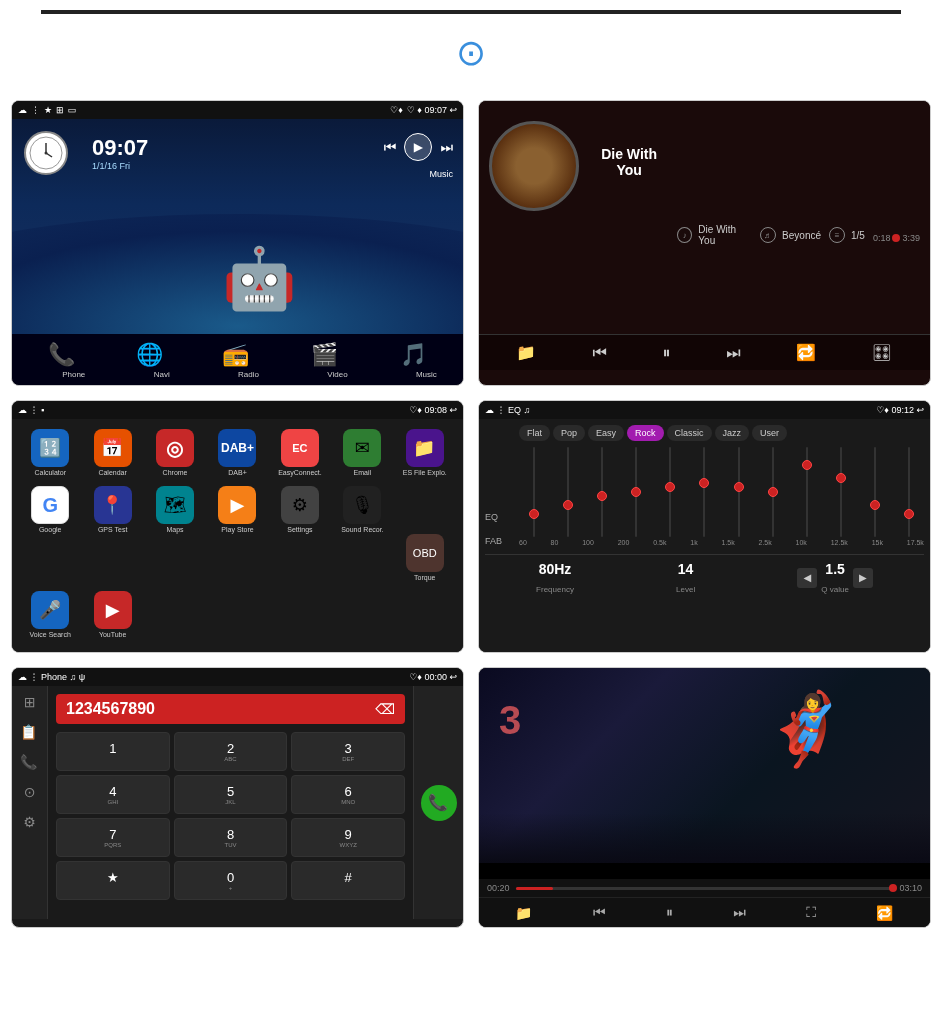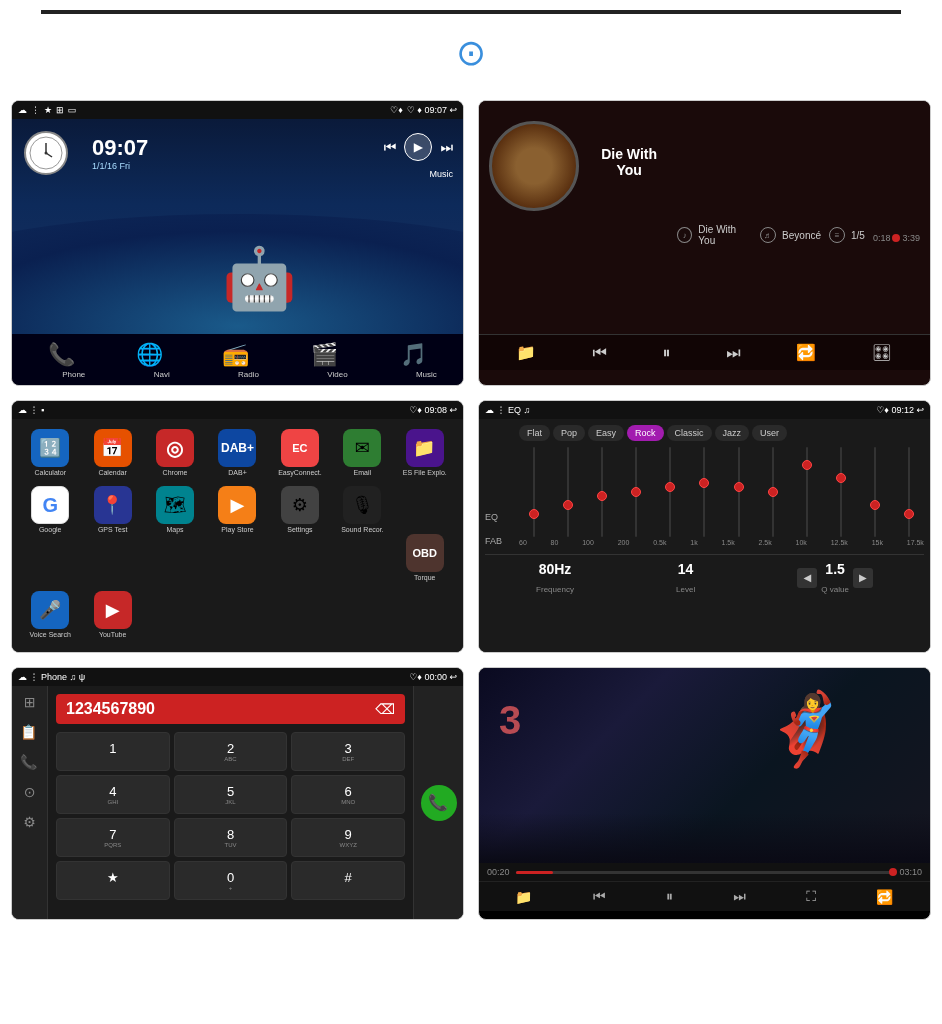--- a/index.html
+++ b/index.html
@@ -598,20 +598,21 @@
       top: 20px;
       font-size: 50px;
     }
 
     .video-controls-bar {
       background: #111;
       padding: 4px 8px;
       display: flex;
       align-items: center;
       gap: 6px;
+      margin-top: 16px;
     }
 
     .video-time {
       font-size: 9px;
       color: #888;
     }
 
     .video-progress-bg {
       flex: 1;
       height: 3px;
@@ -823,21 +824,21 @@
       </div>
       <div class="app-item">
         <div class="app-icon-box bg-grey">⚙</div>
         <span class="app-item-label">Settings</span>
       </div>
       <div class="app-item">
         <div class="app-icon-box bg-darkgrey">🎙</div>
         <span class="app-item-label">Sound Recor.</span>
       </div>
       <div class="app-item">
-        <div class="app-icon-box bg-brown" style="font-size:11px;color:#fff;font-weight:bold;margin-top:48px;">OBD</div>
+        <div class="app-icon-box bg-brown" style="font-size:11px;color:#fff;font-weight:normal;margin-top:48px;">OBD</div>
         <span class="app-item-label">Torque</span>
       </div>
 
       <div class="app-item">
         <div class="app-icon-box bg-blue">🎤</div>
         <span class="app-item-label">Voice Search</span>
       </div>
       <div class="app-item">
         <div class="app-icon-box bg-red" style="color:#fff;">▶</div>
         <span class="app-item-label">YouTube</span>

